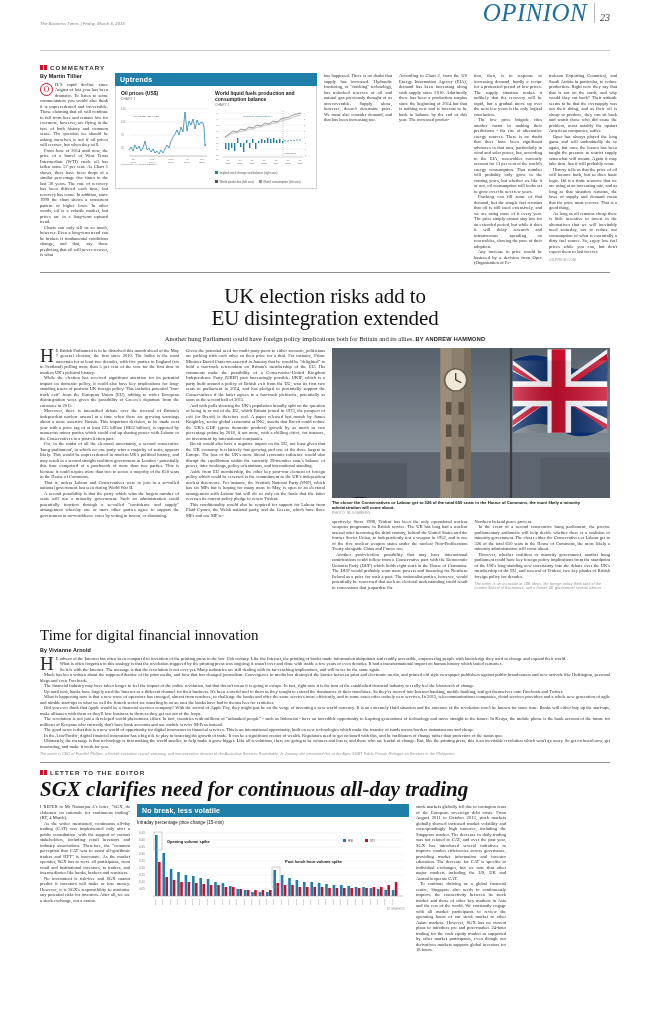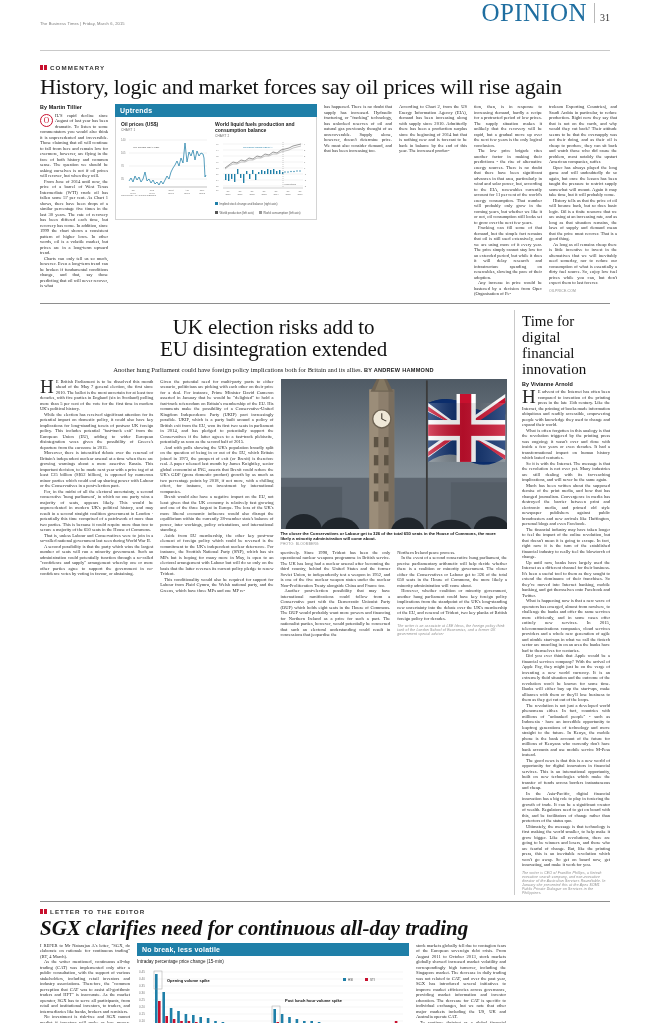--- a/index.html
+++ b/index.html
@@ -4,21 +4,21 @@
 <style>
   html,body{margin:0;padding:0;}
   body{
     width:650px;height:1023px;background:#ffffff;
     font-family:"Liberation Serif", serif;
     color:#1a1a1a;overflow:hidden;position:relative;
   }
   .page{width:650px;height:1023px;position:relative;box-sizing:border-box;padding:0 40px;}
 
   
-  .masthead{position:relative;height:46px;padding-top:24px;box-sizing:border-box;}
+  .masthead{position:relative;height:46px;padding-top:24px;box-sizing:border-box;font-style:italic;}
   .folio{position:absolute;left:0;top:21px;font-family:"Liberation Sans",sans-serif;
          font-size:4.1px;color:#7a7a7a;letter-spacing:.12px;}
   .opinion-wrap{position:absolute;right:0;top:0;display:flex;align-items:flex-end;}
   .opinion{font-family:"Liberation Serif",serif;font-size:25px;line-height:25px;
            color:#1f6ea0;letter-spacing:.4px;}
   .folio-rule{width:1px;height:20px;background:#b9b9b9;margin:0 5px 2px 7px;}
   .pagenum{font-family:"Liberation Serif",serif;font-size:10px;color:#333;margin-bottom:2px;}
   .hrule{height:1px;background:#c9c9c9;margin-top:4px;}
   .hrule-dark{height:1px;background:#8e8e8e;}
 
@@ -89,31 +89,30 @@
 </head>
 <body>
 
 <div class="page">
 
   <div class="masthead">
     <div class="folio">The Business Times | Friday, March 6, 2015</div>
     <div class="opinion-wrap">
       <div class="opinion">OPINION</div>
       <div class="folio-rule"></div>
-      <div class="pagenum">31</div>
+      <div class="pagenum">23</div>
     </div>
   </div>
   <div class="hrule"></div>
 
   <div style="margin-top:13px;">
     <div class="kicker">
       <span class="sq"></span>
       <span>COMMENTARY</span>
     </div>
-    <h1 class="head">History, logic and market forces say oil prices will rise again</h1>
 
     <div class="cols" style="margin-top:2px;">
 
       <div class="col" style="flex:0 0 68px;">
         <div class="byline">By Martin Tillier</div>
         <div class="rounddrop">O</div>
         <p class="bt">IL'S rapid decline since August of last year has been dramatic. To listen to some commentators you would also think it is unprecedented and irreversible. Those claiming that oil will continue to fall from here and remain low for evermore, however, are flying in the face of both history and common sense. The question we should be asking ourselves is not if oil prices will recover, but when they will.</p>
         <p class="bt">From June of 2014 until now, the price of a barrel of West Texas Intermediate (WTI) crude oil has fallen some 57 per cent. As Chart 1 shows, there have been drops of a similar percentage five times in the last 30 years. The rate of recovery has been differed each time, but recovery has come. In addition, since 1999 the chart shows a consistent pattern of higher lows. In other words, oil is a volatile market, but prices are in a long-term upward trend.</p>
         <p class="bt">Charts can only tell us so much, however. Even a long-term trend can be broken if fundamental conditions change, and that, say those predicting that oil will never recover, is what</p>
       </div>
@@ -287,21 +286,21 @@
         <p class="bt">Opec has always played the long game and will undoubtedly do so again, but once the lesson has been taught the pressure to restrict supply somewhat will mount. Again it may take time, but it will probably come.</p>
         <p class="bt">History tells us that the price of oil will bounce back, but so does basic logic. Oil is a finite resource that we are using at an increasing rate, and as long as that situation remains, the laws of supply and demand mean that the price must recover. That is a good thing.</p>
         <p class="bt">As long as oil remains cheap there is little incentive to invest in the alternatives that we will inevitably need someday, nor to reduce our consumption of what is essentially a dirty fuel source. So, enjoy low fuel prices while you can, but don't expect them to last forever.</p>
         <div class="tail">OILPRICE.COM</div>
       </div>
     </div>
   </div>
 
   <div class="hrule-dark" style="margin-top:6px;"></div>
 
-  <div style="display:flex;gap:7px;margin-top:6px;">
+  <div style="display:flex;gap:17px;margin-top:6px;flex-direction:column;">
 
     <div style="flex:1;">
       <h1 class="head2" style="text-align:center;">
         <span>UK election risks add to</span><br>
         <span>EU disintegration extended</span>
       </h1>
       <div class="standfirst" style="text-align:center;">
         <span>Another hung Parliament could have foreign policy implications both for Britain and its allies.</span>
         <span class="by">BY ANDREW HAMMOND</span>
       </div>

